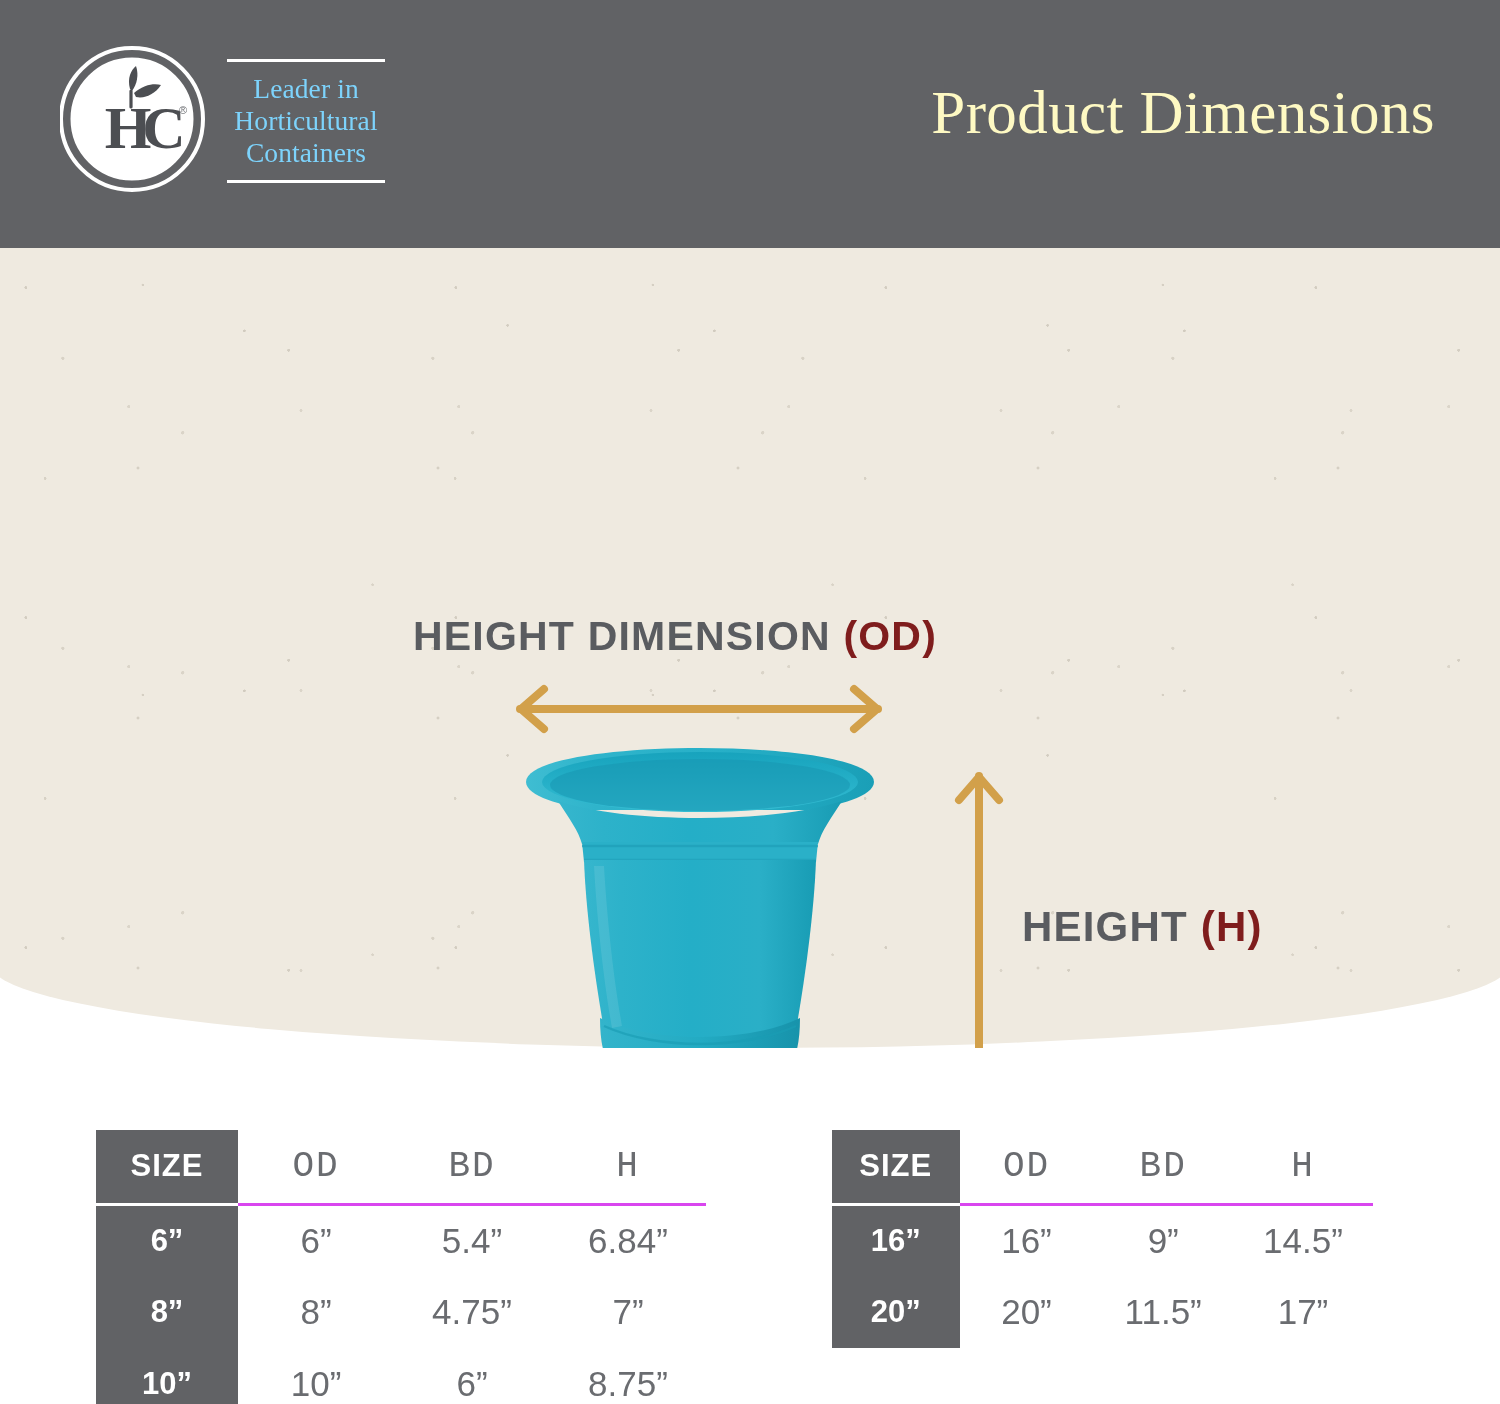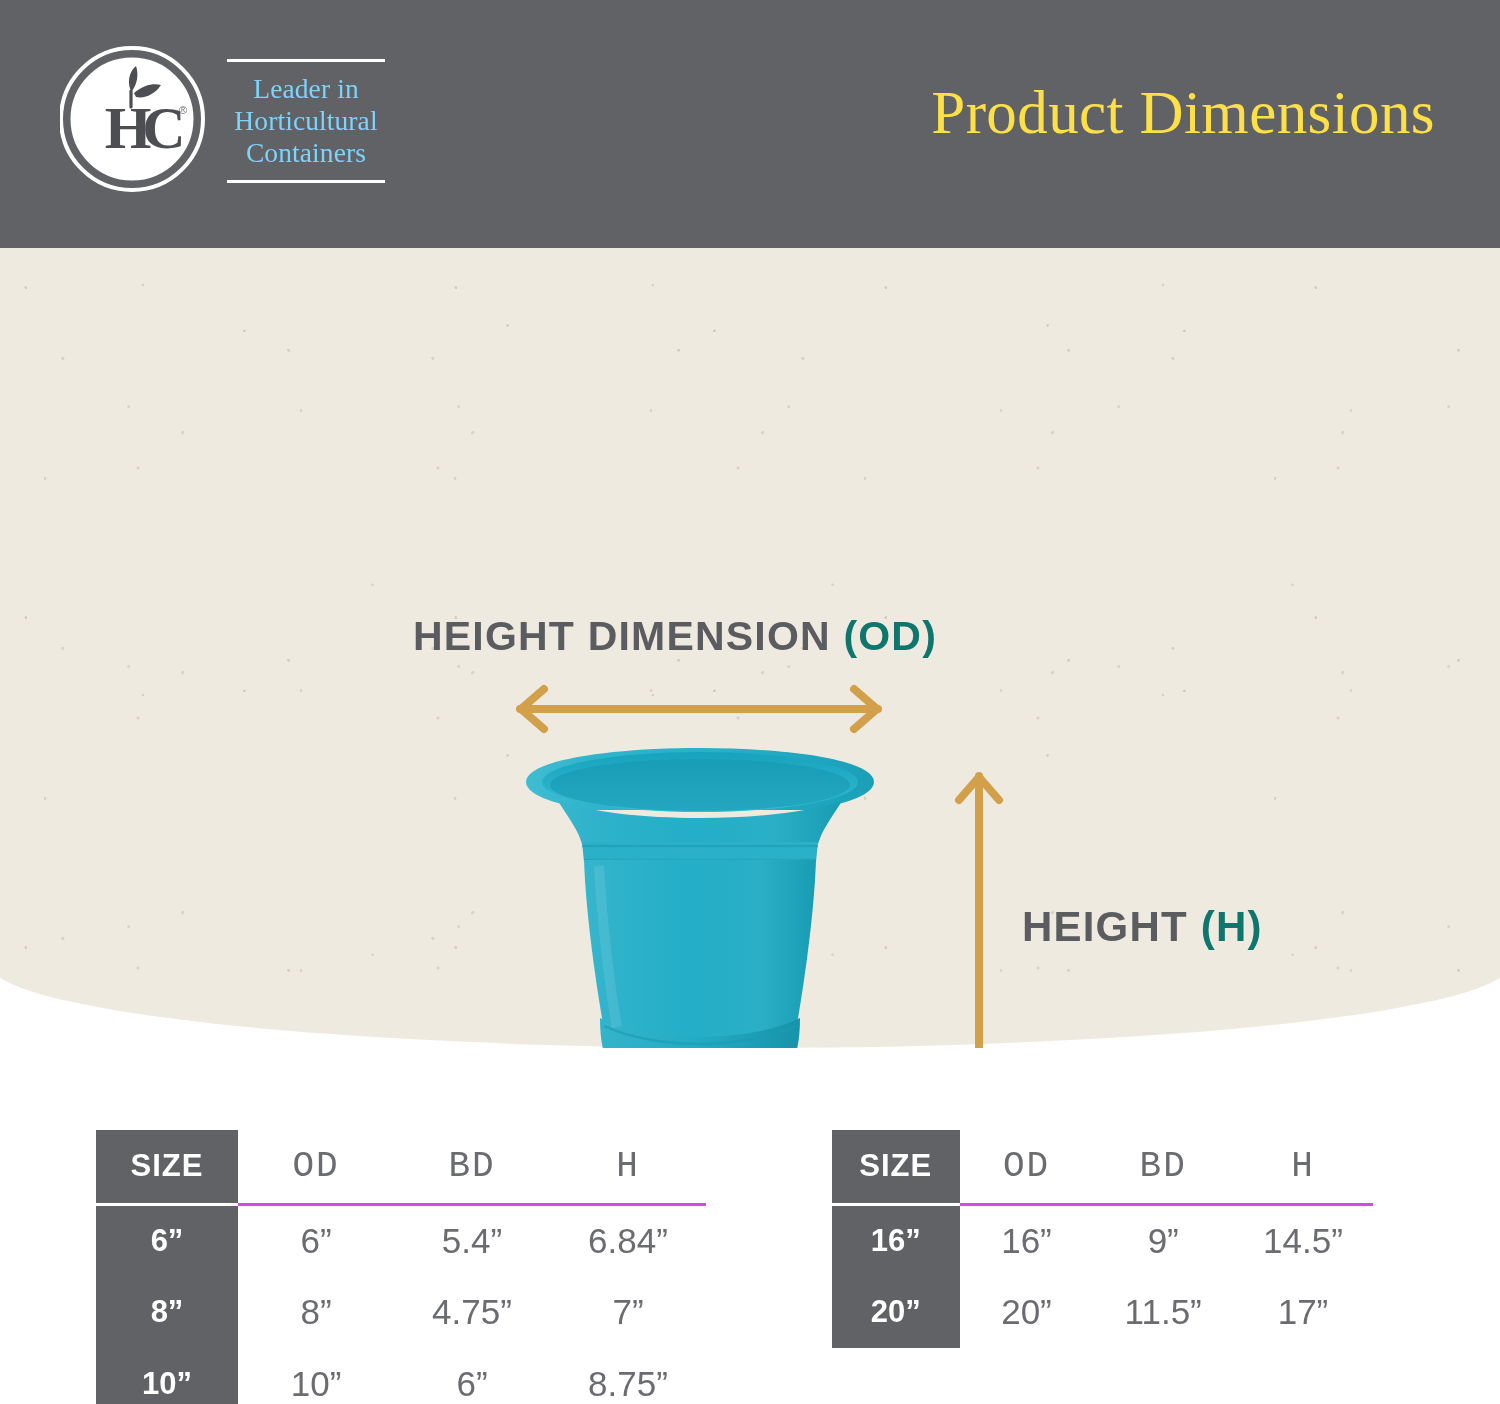--- a/index.html
+++ b/index.html
@@ -37,21 +37,21 @@
   .tagline-text {
     font-family:"Liberation Serif", serif;
     color:#7dd3fc; font-size:27.5px; line-height:1.17;
     text-align:center; letter-spacing:0.1px;
     white-space:pre-line;
   }
 
   .page-title {
     position:absolute; right:65px; top:82px;
     font-family:"Liberation Serif", serif;
-    color:#fde047; font-size:61px; line-height:1;
+    color:#fef9c3; font-size:61px; line-height:1;
     letter-spacing:0.4px; white-space:nowrap;
   }
 
   
   .hero {
     position:absolute; left:0; top:248px; width:1500px; height:800px;
     overflow:hidden;
   }
   .hero-bg {
     position:absolute; left:-10px; top:0; width:1520px; height:800px;
@@ -83,21 +83,21 @@
                     540px 430px, 410px 320px, 300px 250px, 460px 370px;
   }
 
   
   .dim-label {
     position:absolute;
     font-family:"Liberation Sans", sans-serif;
     font-weight:bold; font-size:41px; letter-spacing:1.2px;
     color:#5a5c60; white-space:nowrap;
   }
-  .dim-label .code { color:#0f766e; }
+  .dim-label .code { color:#7f1d1d; }
 
   #label-od { left:413px; top:365px; }
   #label-h  { left:1022px; top:655px; font-size:42px; }
 
   
   .arrow { position:absolute; }
   .arrow svg { display:block; overflow:visible; }
 
   #arrow-od { left:510px; top:437px; }
   #arrow-h  { left:955px; top:518px; }

